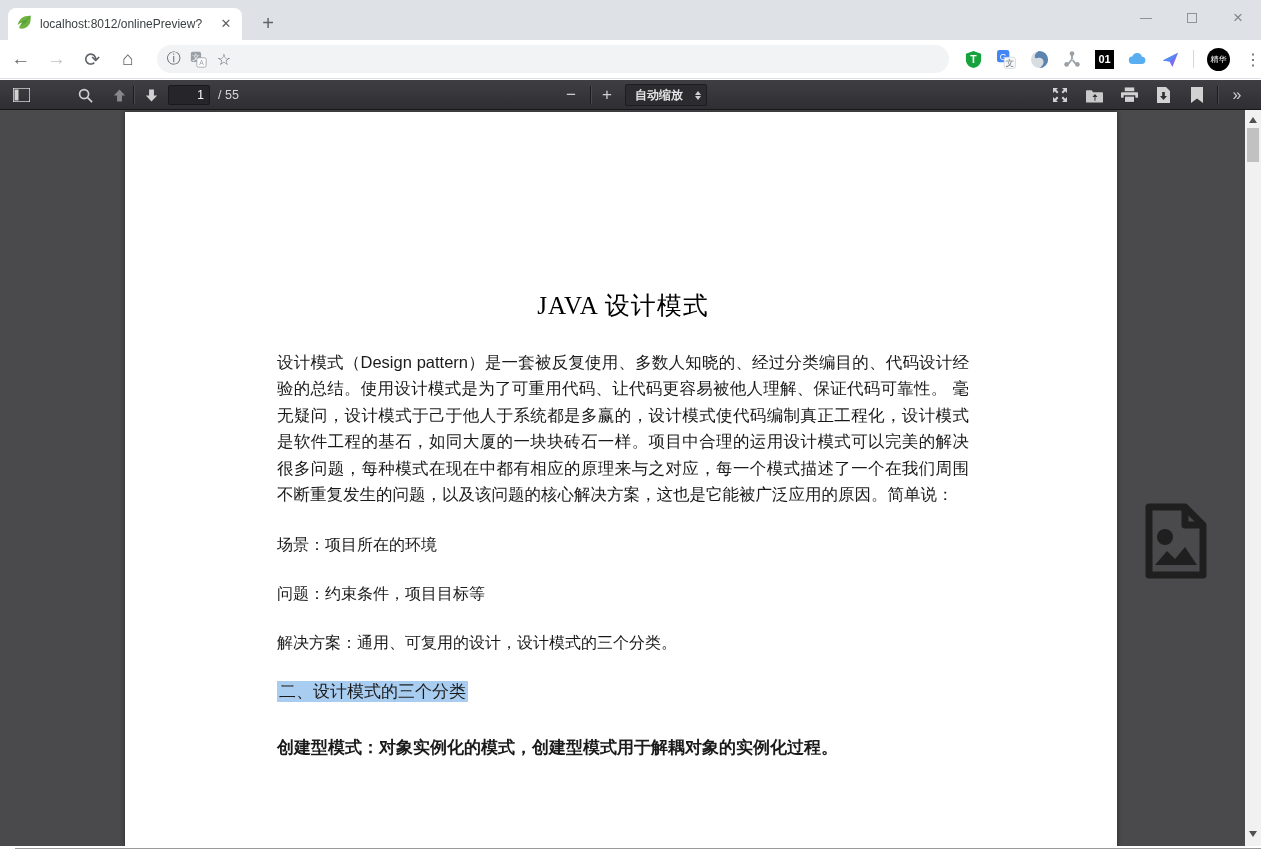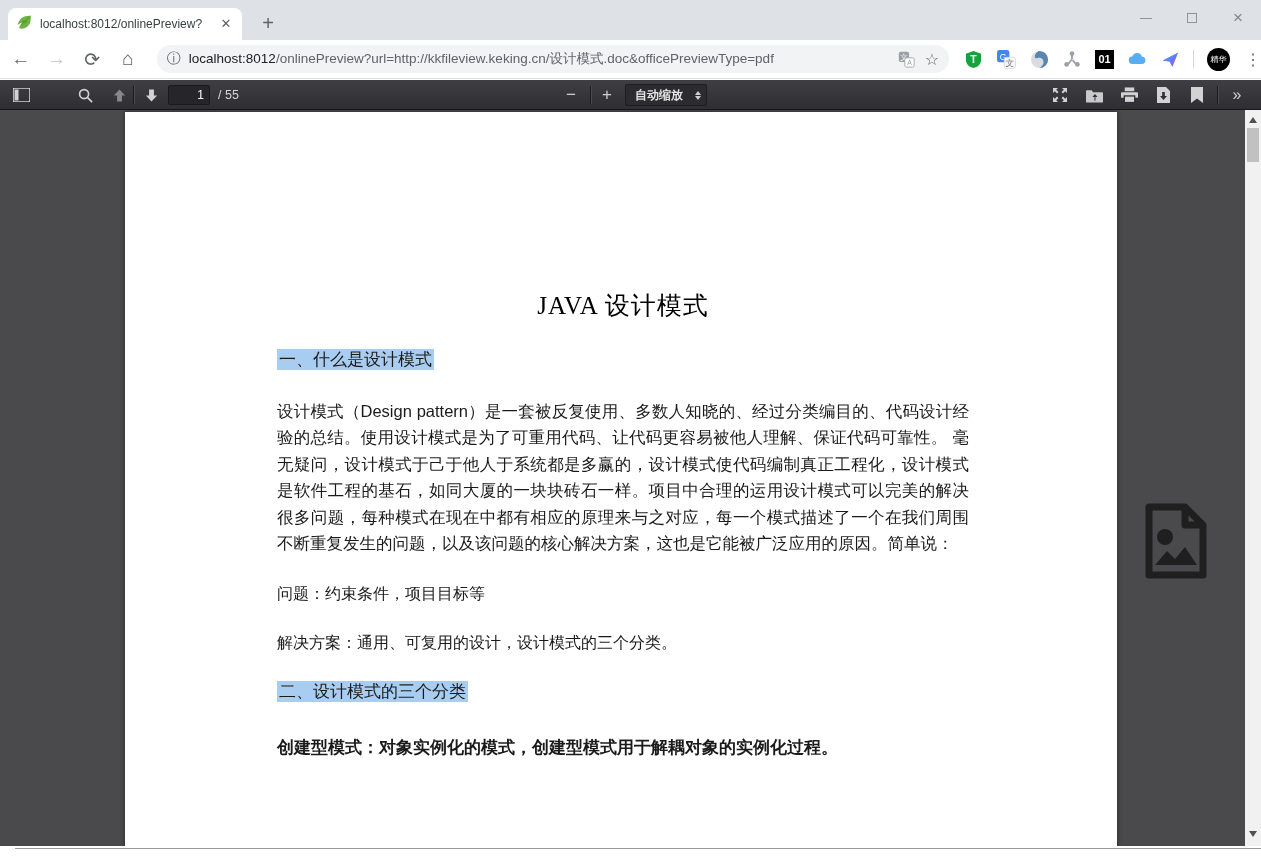--- a/index.html
+++ b/index.html
@@ -126,21 +126,20 @@
   </div>
 
   <div class="navbar">
     <span class="nav-ic">←</span>
     <span class="nav-ic disabled">→</span>
     <span class="nav-ic">⟳</span>
     <span class="nav-ic">⌂</span>
 
     <div class="urlbar">
       <span class="info-ic">ⓘ</span>
-      <span class="urltext"><b>localhost:8012</b><span>/onlinePreview?url=http://kkfileview.keking.cn/设计模式.doc&amp;officePreviewType=pdf</span></span>
       <span class="ext">
         <svg width="17" height="17" viewBox="0 0 20 20">
             <rect x="1" y="1" width="12" height="12" rx="2" fill="#9aa0a6"></rect>
             <text x="7" y="10.5" font-size="9" fill="#fff" text-anchor="middle" font-family="sans-serif">文</text>
             <rect x="8" y="8" width="11" height="11" rx="2" fill="#fff" stroke="#9aa0a6"></rect>
             <text x="13.5" y="16.5" font-size="8" fill="#9aa0a6" text-anchor="middle" font-family="sans-serif">A</text>
           </svg>
       </span>
       <span class="star-ic">☆</span>
     </div>
@@ -260,22 +259,22 @@
         </svg>
     </span>
     <span class="tdiv" style="left:1217px;"></span>
     <span class="tbtn" style="left:1224px; font-size:16px;">»</span>
   </div>
 
   <div class="viewer">
     <div class="page">
       <div class="content">
         <div class="doc-title">JAVA 设计模式</div>
-        <div class="blk-hl"><span>一、什么是设计模式</span></div>
         <div class="blk-para">设计模式（Design pattern）是一套被反复使用、多数人知晓的、经过分类编目的、代码设计经验的总结。使用设计模式是为了可重用代码、让代码更容易被他人理解、保证代码可靠性。 毫无疑问，设计模式于己于他人于系统都是多赢的，设计模式使代码编制真正工程化，设计模式是软件工程的基石，如同大厦的一块块砖石一样。项目中合理的运用设计模式可以完美的解决很多问题，每种模式在现在中都有相应的原理来与之对应，每一个模式描述了一个在我们周围不断重复发生的问题，以及该问题的核心解决方案，这也是它能被广泛应用的原因。简单说：</div>
+        <div class="blk-plain">场景：项目所在的环境</div>
         <div class="blk-plain">问题：约束条件，项目目标等</div>
         <div class="blk-plain">解决方案：通用、可复用的设计，设计模式的三个分类。</div>
         <div class="blk-hl"><span>二、设计模式的三个分类</span></div>
         <div class="blk-bold">创建型模式：对象实例化的模式，创建型模式用于解耦对象的实例化过程。</div>
       </div>
     </div>
 
     <div class="imgicon">
       <svg width="70" height="76" viewBox="0 0 70 76">
           <path d="M8 4h36l18 18v50H8z" fill="none" stroke="#1f1f1f" stroke-width="7" stroke-linejoin="round"></path>

